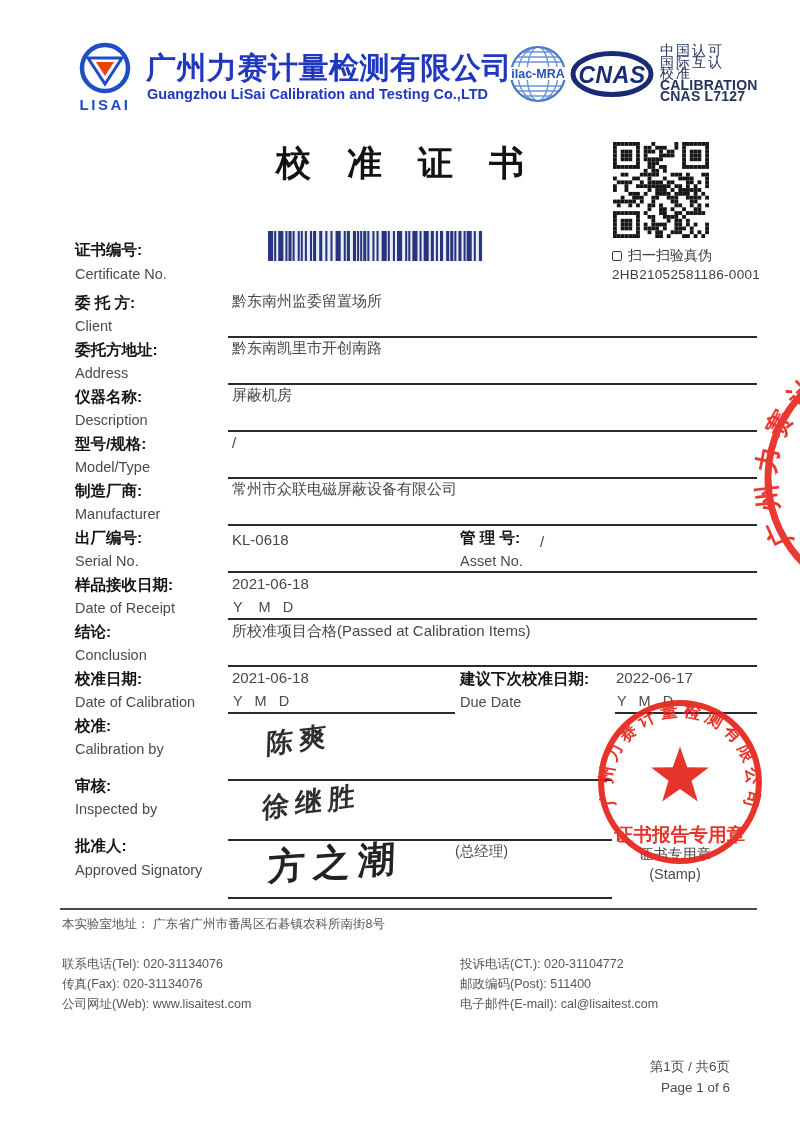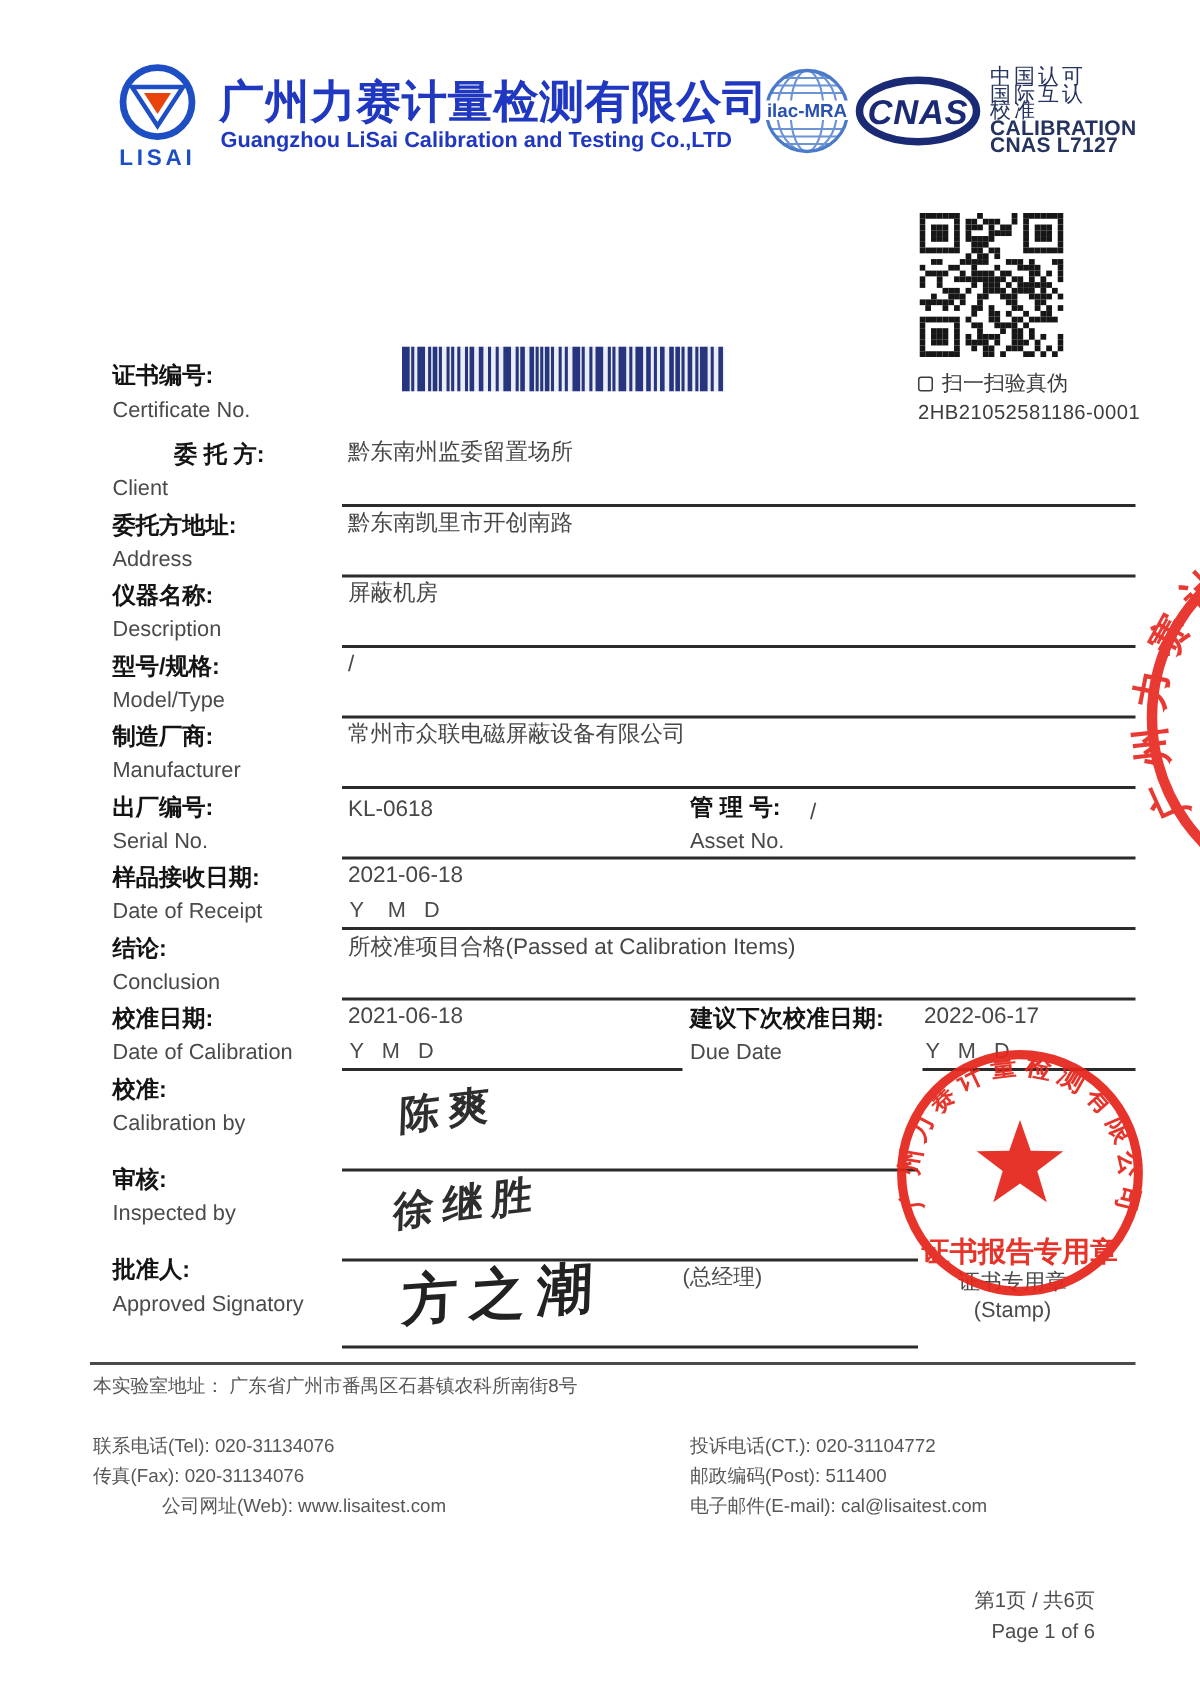--- a/index.html
+++ b/index.html
@@ -87,20 +87,21 @@
   </div>
 
   <div class="accred">
     <div class="cnl">中国认可</div>
     <div class="cnl">国际互认</div>
     <div class="cnl">校准</div>
     <div class="enl">CALIBRATION</div>
     <div class="enl">CNAS L7127</div>
   </div>
 
+  <div class="title-cn">校准证书</div>
 
   <div id="qr"><svg width="96" height="96" viewBox="0 0 100 100" fill="#161616">
         <rect x="40" y="0" width="4" height="4"></rect>
         <rect x="64" y="0" width="4" height="4"></rect>
         <rect x="32" y="4" width="4" height="4"></rect>
         <rect x="36" y="4" width="4" height="4"></rect>
         <rect x="44" y="4" width="4" height="4"></rect>
         <rect x="48" y="4" width="4" height="4"></rect>
         <rect x="52" y="4" width="4" height="4"></rect>
         <rect x="64" y="4" width="4" height="4"></rect>
@@ -461,21 +462,21 @@
         <rect x="174" y="0" width="3" height="30"></rect>
         <rect x="178" y="0" width="3" height="30"></rect>
         <rect x="182" y="0" width="2" height="30"></rect>
         <rect x="186" y="0" width="3" height="30"></rect>
         <rect x="191" y="0" width="2" height="30"></rect>
         <rect x="194" y="0" width="5" height="30"></rect>
         <rect x="201" y="0" width="2" height="30"></rect>
         <rect x="206" y="0" width="3" height="30"></rect>
       </svg></div>
 
-  <div class="lab" style="left:75px; top:293px;margin-left:41px;">委 托 方:</div>
+  <div class="lab" style="left:75px; top:293px;">委 托 方:</div>
   <div class="sub" style="left:75px; top:318px;">Client</div>
   <div class="val" style="left:232px; top:292px;">黔东南州监委留置场所</div>
   <div class="hline" style="left:228px; top:336px; width:529px;"></div>
 
   <div class="lab" style="left:75px; top:340px;">委托方地址:</div>
   <div class="sub" style="left:75px; top:365px;">Address</div>
   <div class="val" style="left:232px; top:339px;">黔东南凯里市开创南路</div>
   <div class="hline" style="left:228px; top:383px; width:529px;"></div>
 
   <div class="lab" style="left:75px; top:387px;">仪器名称:</div>
@@ -558,21 +559,21 @@
       <textPath href="#arcB" startOffset="2">广州力赛计量检测有限公司</textPath>
     </text>
   </svg>
 
   <div class="footer-sep"></div>
   <div class="ftr" style="left:62px; top:916px;">本实验室地址： 广东省广州市番禺区石碁镇农科所南街8号</div>
   <div class="ftr" style="left:62px; top:956px;">联系电话(Tel): 020-31134076</div>
   <div class="ftr" style="left:460px; top:956px;">投诉电话(CT.): 020-31104772</div>
   <div class="ftr" style="left:62px; top:976px;">传真(Fax): 020-31134076</div>
   <div class="ftr" style="left:460px; top:976px;">邮政编码(Post): 511400</div>
-  <div class="ftr" style="left:62px; top:996px;margin-left:46px;">公司网址(Web): www.lisaitest.com</div>
+  <div class="ftr" style="left:62px; top:996px;">公司网址(Web): www.lisaitest.com</div>
   <div class="ftr" style="left:460px; top:996px;">电子邮件(E-mail): cal@lisaitest.com</div>
 
   <div class="pagebox">
     <div>第1页 / 共6页</div>
     <div>Page 1 of 6</div>
   </div>
 
 </div>
 
 </body></html>

